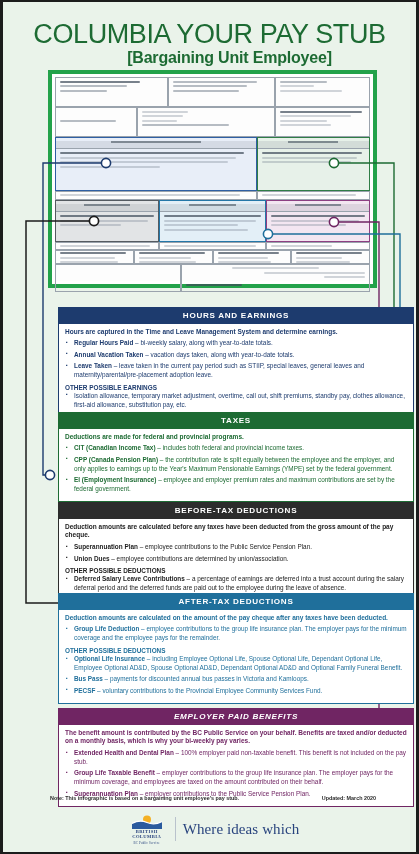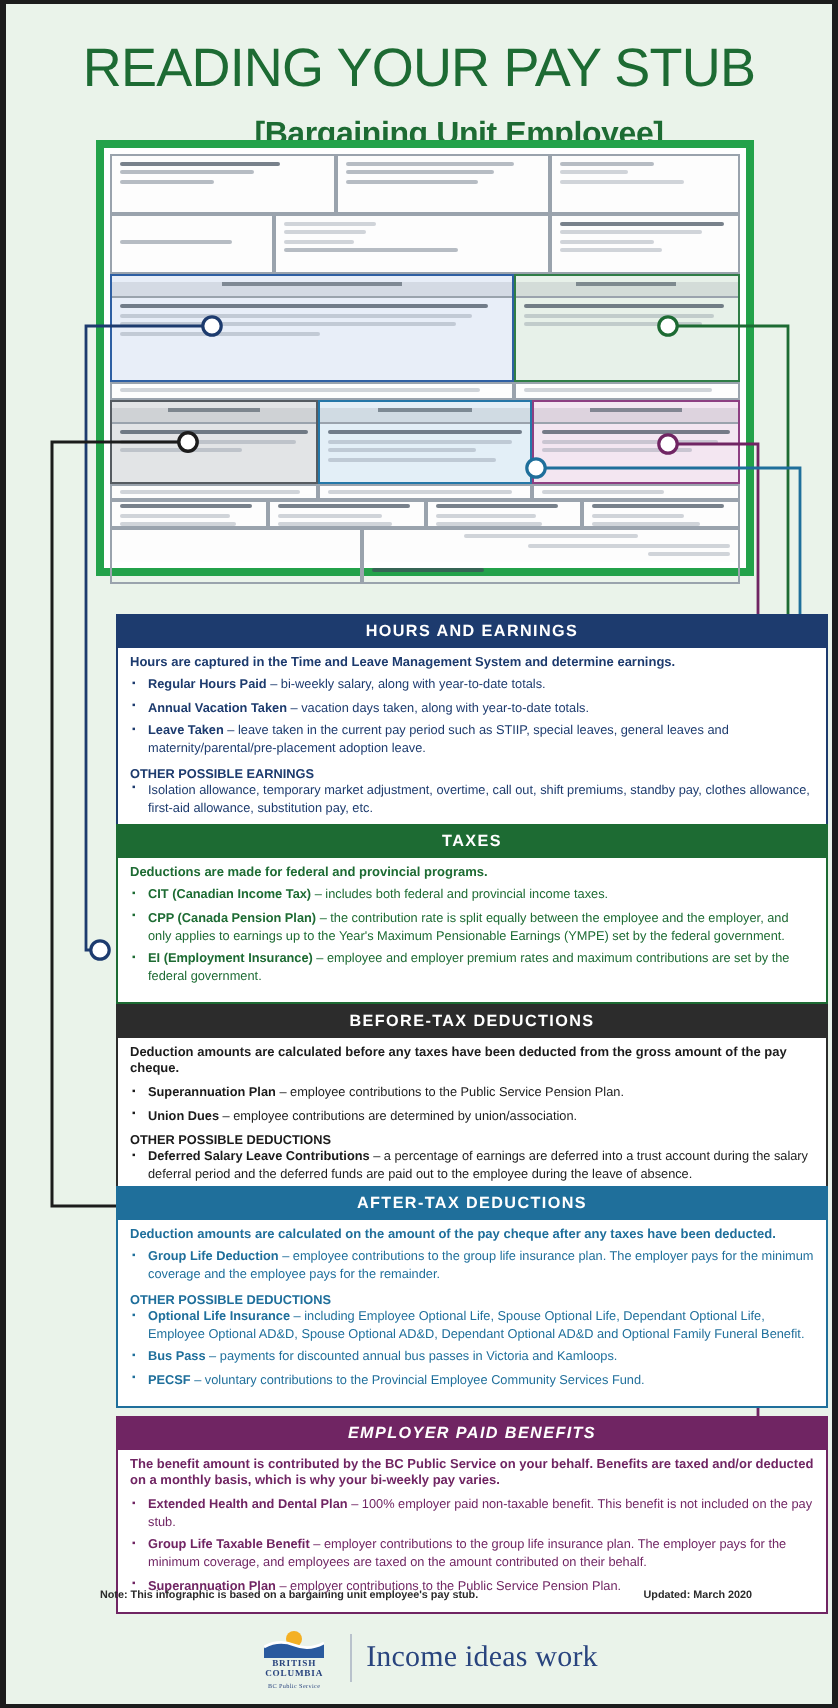--- a/index.html
+++ b/index.html
@@ -22,21 +22,21 @@
 
   
   .title-wrap { text-align: center; padding-top: 18px; }
   .main-title {
     font-size: 27px; letter-spacing: -0.4px;
     color: #1d6b33; font-weight: 400;
     line-height: 1.05;
   }
   .sub-title {
     font-size: 16px; color: #1d6b33; font-weight: 700;
-    margin-top: 11px; letter-spacing: -0.2px; padding-left: 40px;
+    margin-top: 1px; letter-spacing: -0.2px; padding-left: 40px;
   }
 
   
   .stub-outer {
     position: absolute; left: 45px; top: 68px;
     width: 329px; height: 218px;
     border: 4px solid #23a24a;
     background: #ffffff;
     padding: 3px;
   }
@@ -144,21 +144,21 @@
     font-family: "Liberation Serif", serif; font-size: 15px;
     color: #29447e; letter-spacing: .1px;
   }
 </style>
 </head>
 <body>
 
 <div id="page">
 
   <div class="title-wrap">
-    <div class="main-title">READING YOUR PAY STUB</div>
+    <div class="main-title">COLUMBIA YOUR PAY STUB</div>
     <div class="sub-title">[Bargaining Unit Employee]</div>
   </div>
 
   <div class="stub-outer">
     <div class="stub-inner">
 
       <div class="srow" style="height:30px;">
         <div class="scell" style="width:36%;">
           <div class="blurline dk" style="width:72%;"></div>
           <div class="blurline" style="width:60%;"></div>
@@ -405,16 +405,16 @@
           <circle cx="30" cy="11" r="8" fill="#f4b024"></circle>
           <path d="M0 30 L0 19 Q15 11 30 17 Q45 23 60 15 L60 30 Z" fill="#2a5a9e"></path>
           <path d="M0 19 Q15 11 30 17 Q45 23 60 15" fill="none" stroke="#ffffff" stroke-width="2.6"></path>
         </svg>
       </div>
       <div class="bc-txt1">BRITISH</div>
       <div class="bc-txt1">COLUMBIA</div>
       <div class="bc-txt2">BC Public Service</div>
     </div>
     <div class="divider-v"></div>
-    <div class="tagline">Income ideas work</div>
+    <div class="tagline">Where ideas which</div>
   </div>
 
 </div>
 
 </body></html>

